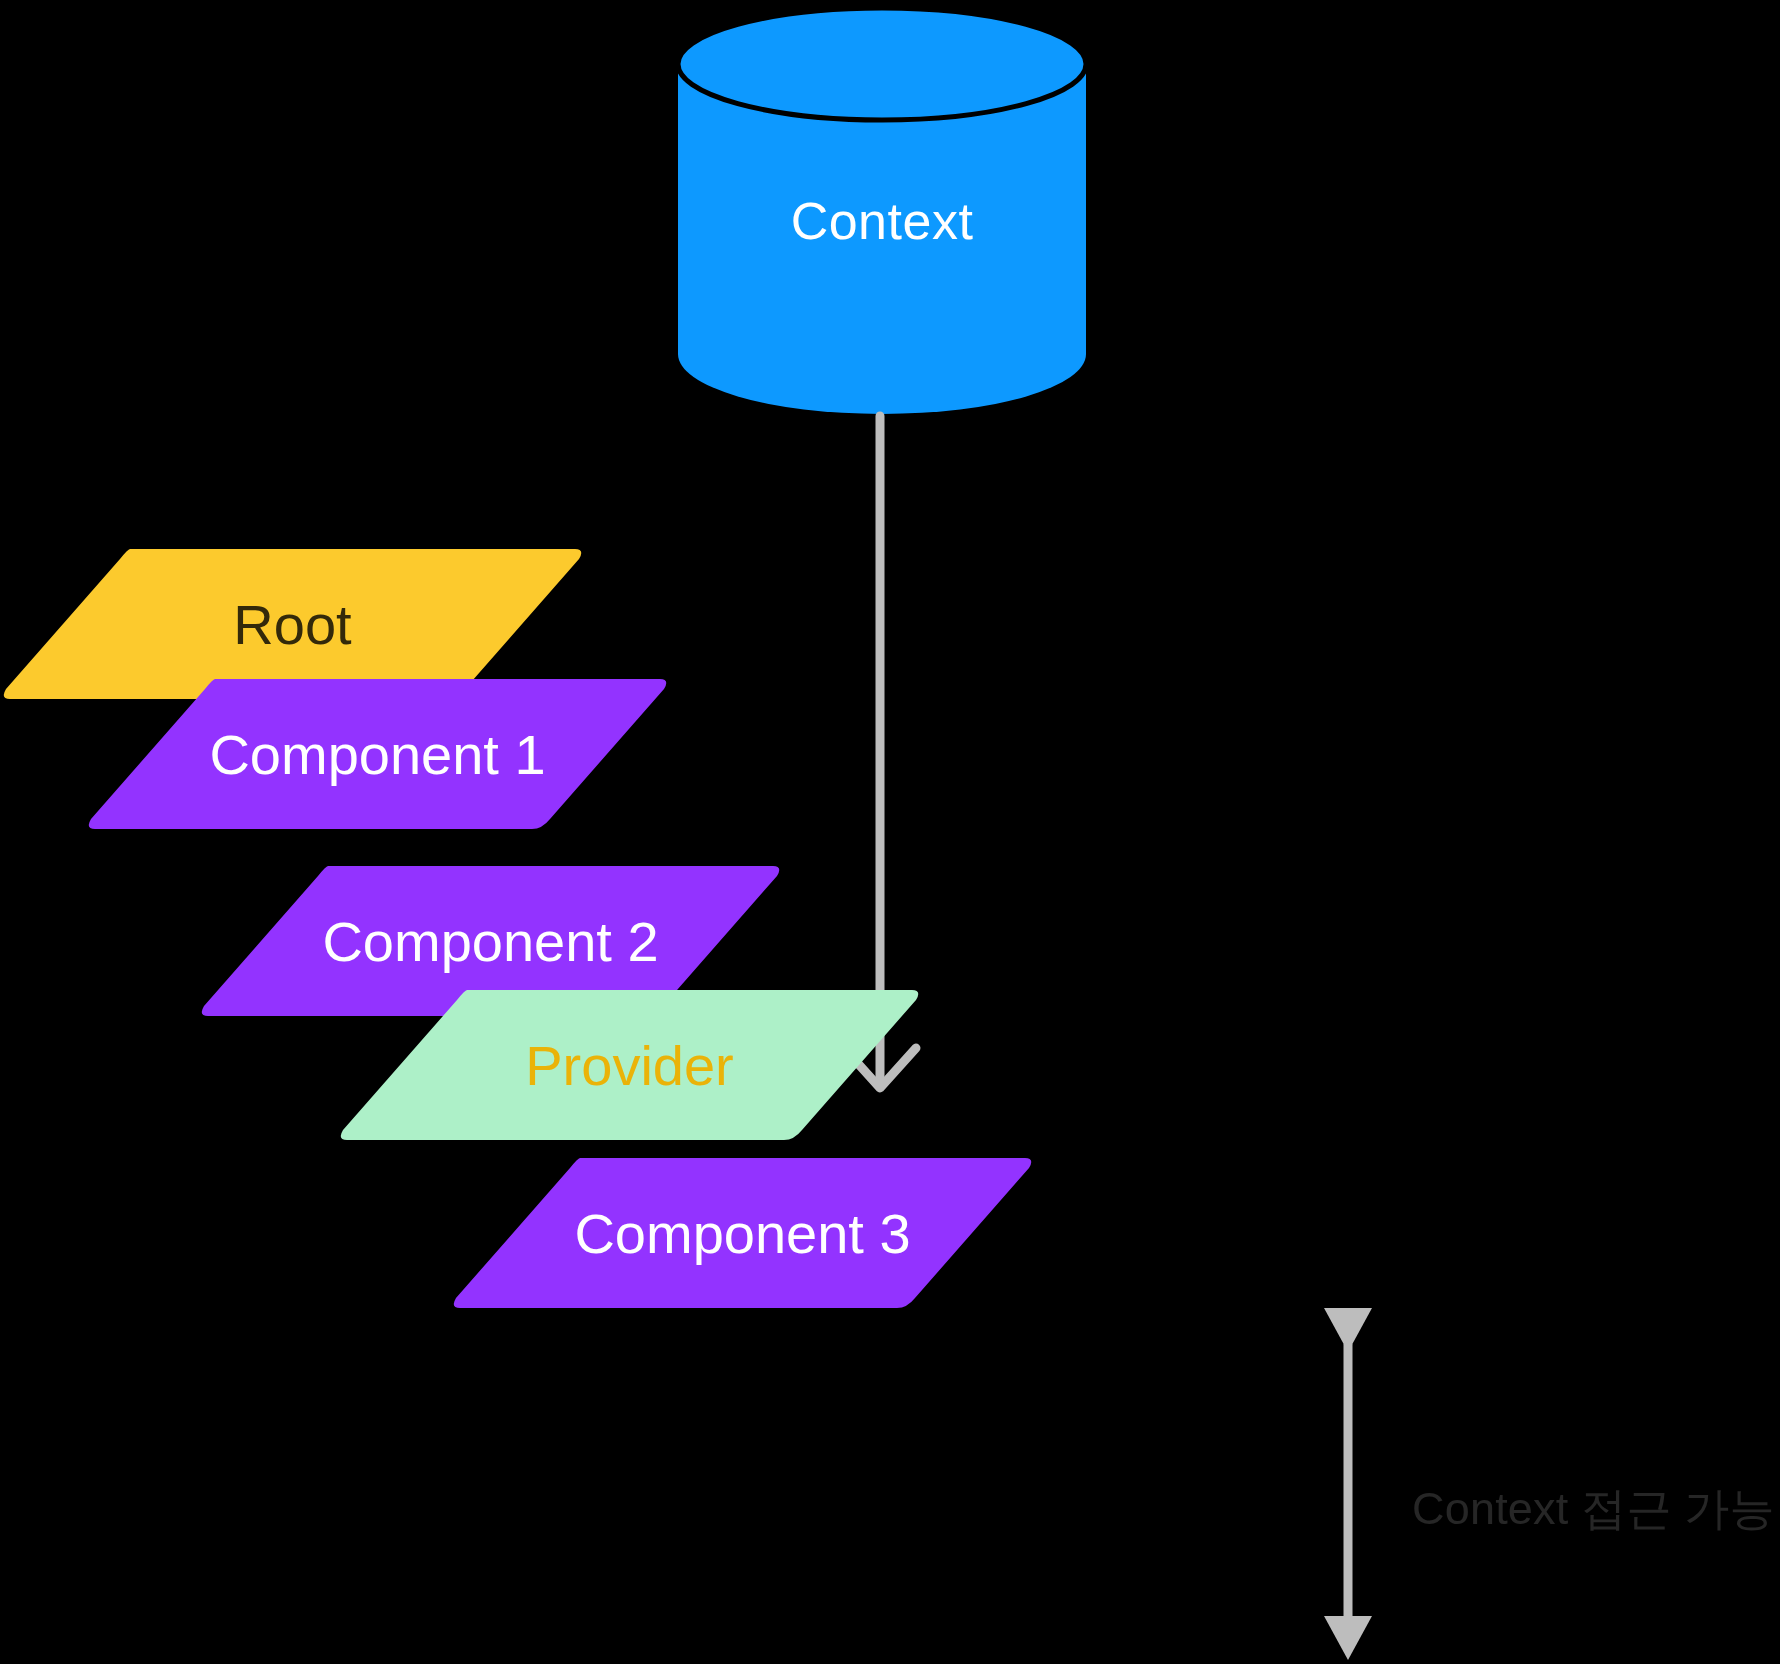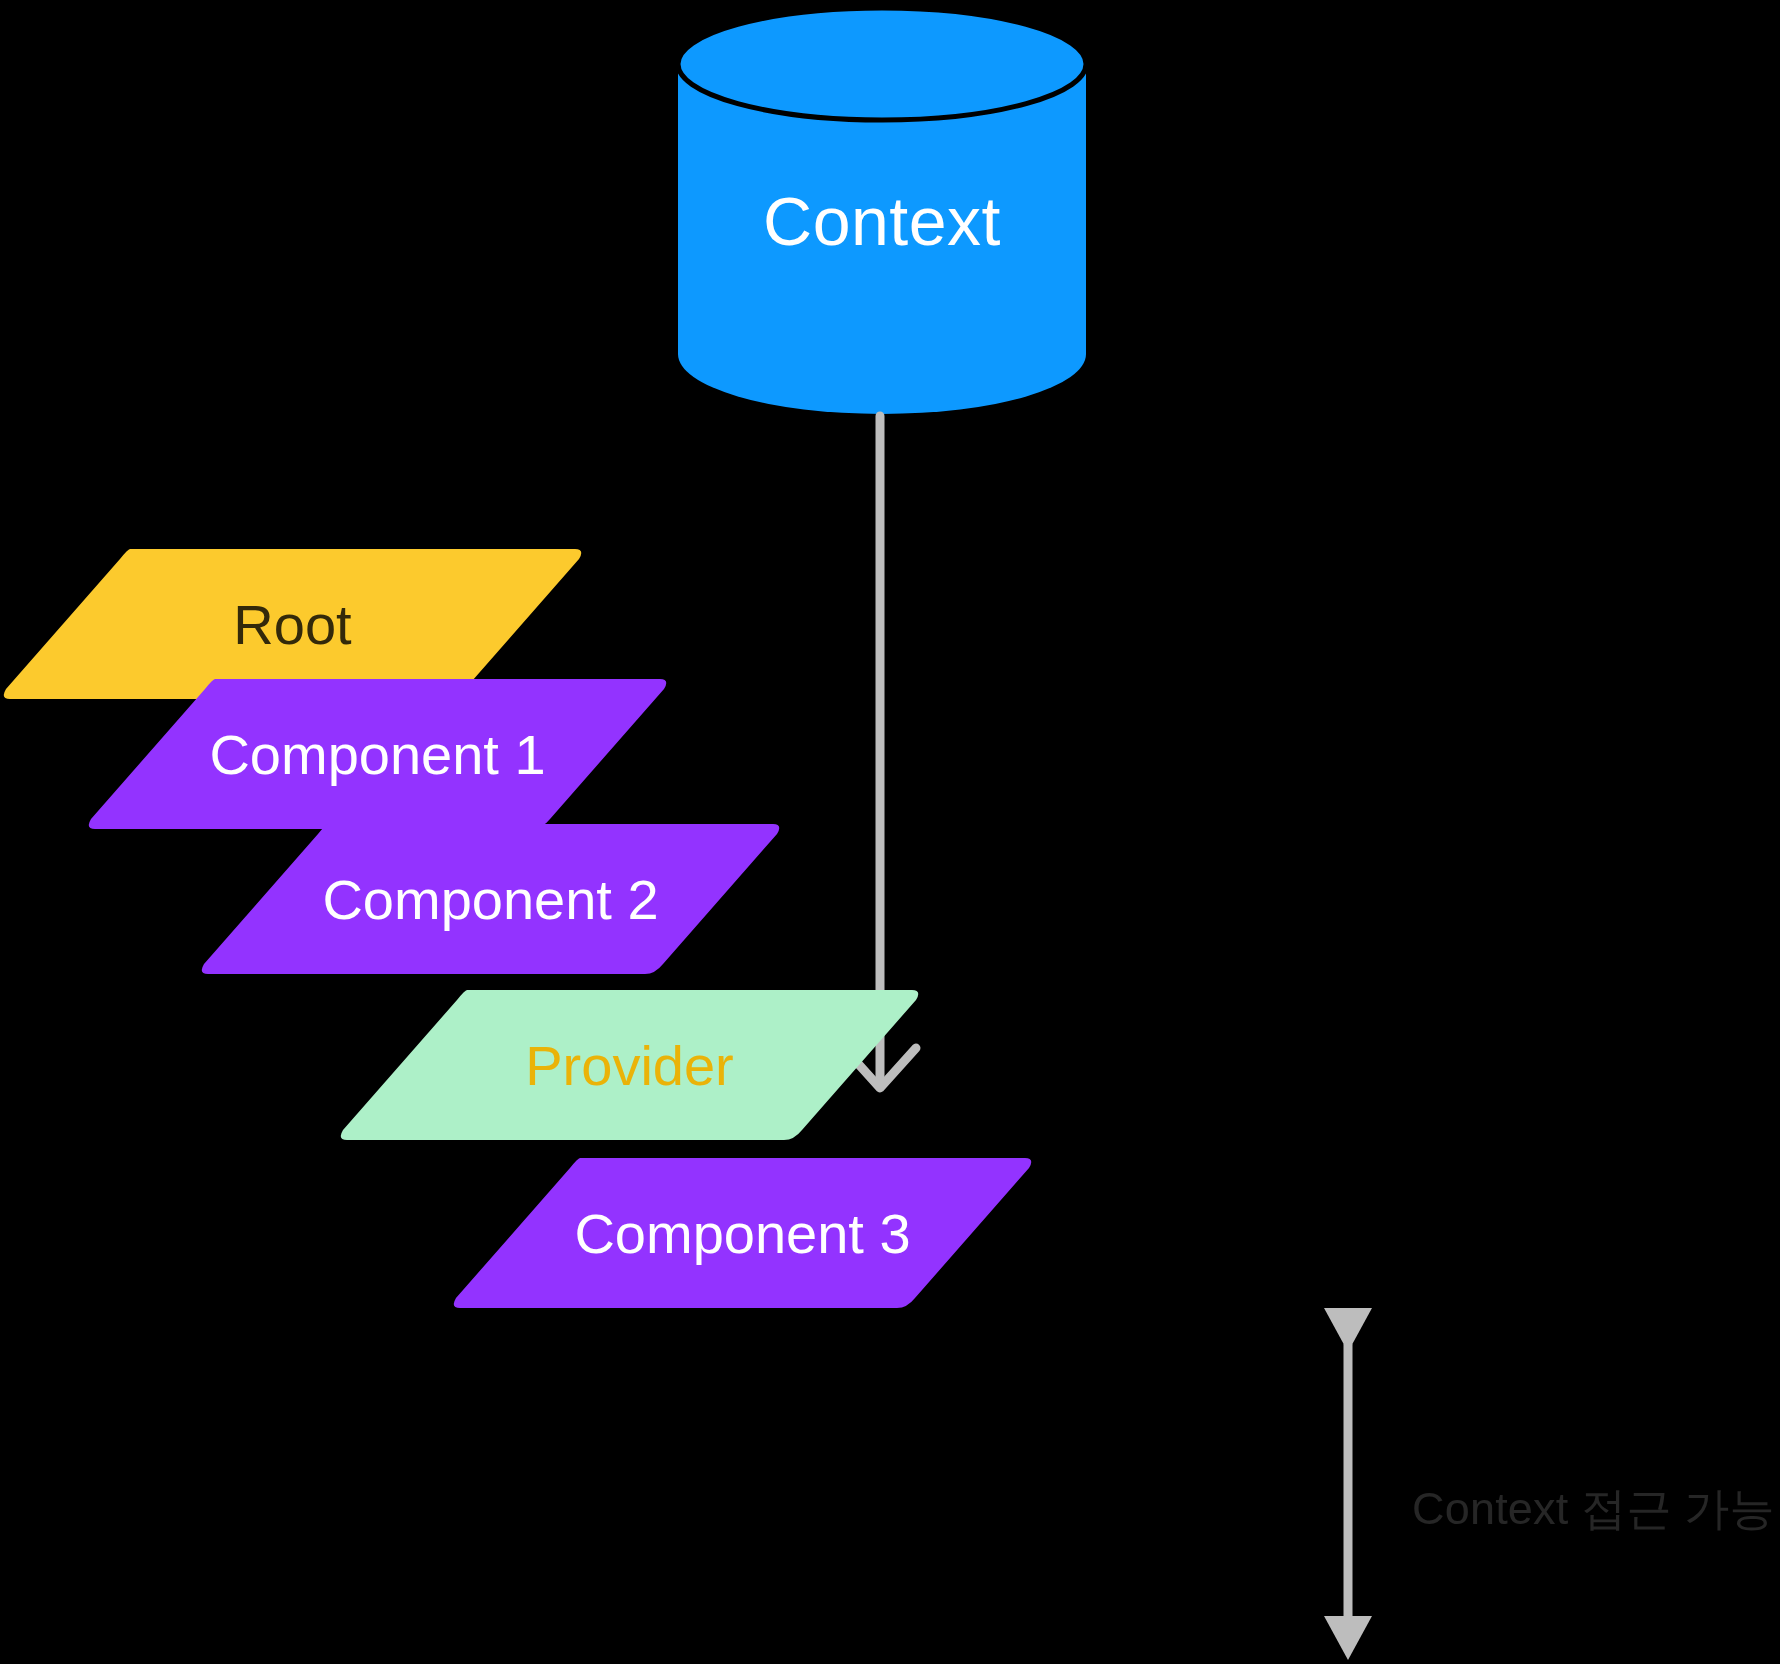--- a/index.html
+++ b/index.html
@@ -31,21 +31,21 @@
   .cyl-label {
     position: absolute;
     left: 0;
     top: 0;
     width: 408px;
     height: 410px;
     display: flex;
     align-items: center;
     justify-content: center;
     color: #ffffff;
-    font-size: 68px;
+    font-size: 52px;
     letter-spacing: 0.5px;
     padding-top: 24px;
     box-sizing: border-box;
     pointer-events: none;
   }
 
   
   #main-arrow {
     left: 820px;
     top: 410px;
@@ -120,21 +120,21 @@
     <div class="pg-label label-darkbrown">Root</div>
   </div>
 
   <div class="pgram" style="left:85px; top:673px; width:585px; height:162px;">
     <svg class="pg-shape" viewBox="0 0 585 162" preserveAspectRatio="none">
       <path d="M130,6 L575,6 Q585,6 579,16 L465,146 Q457,156 447,156 L10,156 Q0,156 6,146 L120,16 Q128,6 130,6 Z" fill="#9333FF"></path>
     </svg>
     <div class="pg-label label-light">Component 1</div>
   </div>
 
-  <div class="pgram" style="left:198px; top:818px; width:585px; height:162px;">
+  <div class="pgram" style="left:198px; top:860px; width:585px; height:162px;">
     <svg class="pg-shape" viewBox="0 0 585 162" preserveAspectRatio="none">
       <path d="M130,6 L575,6 Q585,6 579,16 L465,146 Q457,156 447,156 L10,156 Q0,156 6,146 L120,16 Q128,6 130,6 Z" fill="#9333FF"></path>
     </svg>
     <div class="pg-label label-light">Component 2</div>
   </div>
 
   <div class="pgram" style="left:337px; top:984px; width:585px; height:162px;">
     <svg class="pg-shape" viewBox="0 0 585 162" preserveAspectRatio="none">
       <path d="M130,6 L575,6 Q585,6 579,16 L465,146 Q457,156 447,156 L10,156 Q0,156 6,146 L120,16 Q128,6 130,6 Z" fill="#ADF0C8"></path>
     </svg>

